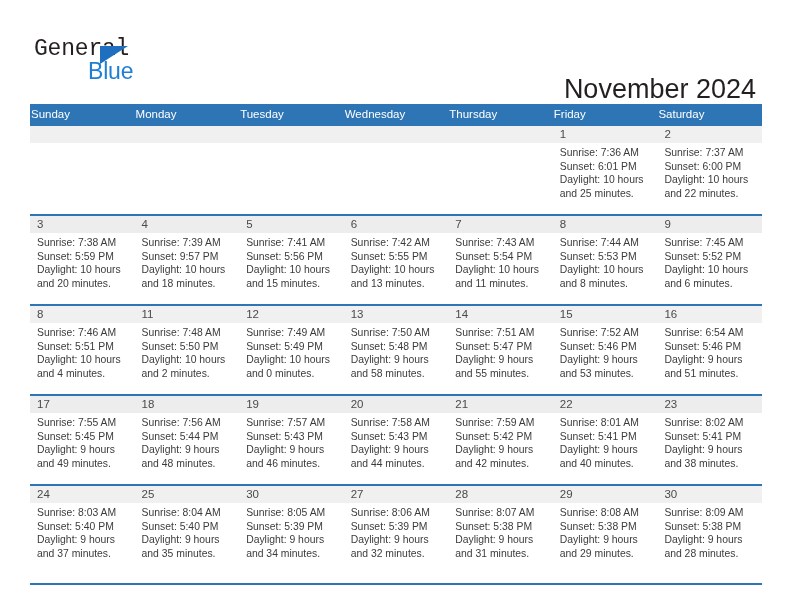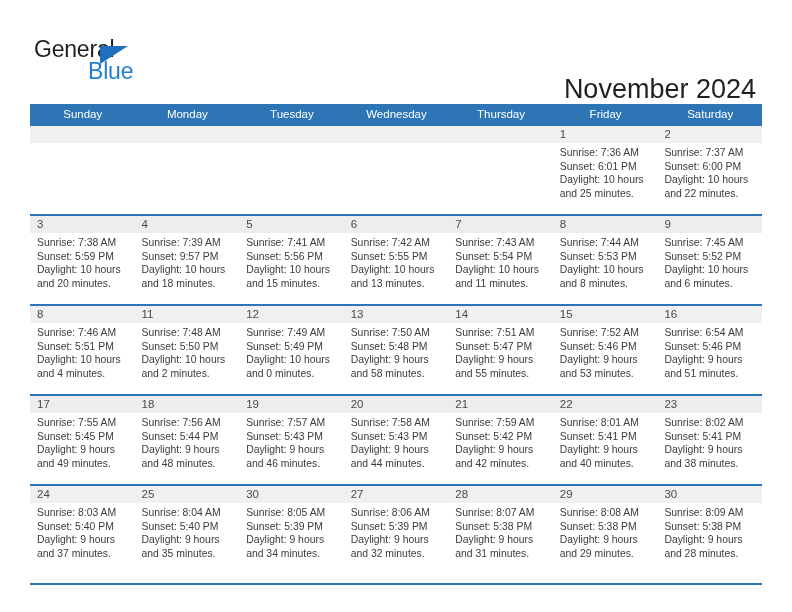--- a/index.html
+++ b/index.html
@@ -34,21 +34,21 @@
     top: 8px;
     width: 200px;
     height: 56px;
   }
   .logo-general {
     position: absolute;
     left: 0; top: 0;
     font-size: 23px;
     letter-spacing: -0.2px;
     color: #231f20;
-    font-family: Liberation Sans, sans-serif;
+    font-family: Liberation Mono, monospace;
   }
   .logo-tri {
     position: absolute;
     left: 66px;
     top: 10px;
     width: 0; height: 0;
     border-left: 28px solid #1f6fc0;
     border-bottom: 18px solid transparent;
   }
   .logo-blue {
@@ -93,21 +93,21 @@
   .calendar th, .calendar td {
     padding: 0;
     margin: 0;
     vertical-align: top;
   }
   .dow-row th {
     background: #2e75b6;
     color: #ffffff;
     font-weight: normal;
     font-size: 11.5px;
-    text-align: center;
+    text-align: left;
     height: 20px;
     line-height: 20px;
     padding-left: 1px;
     box-sizing: border-box;
   }
   .week-row td {
     border-top: 2px solid #2e75b6;
     height: 90px;
     box-sizing: border-box;
     position: relative;

